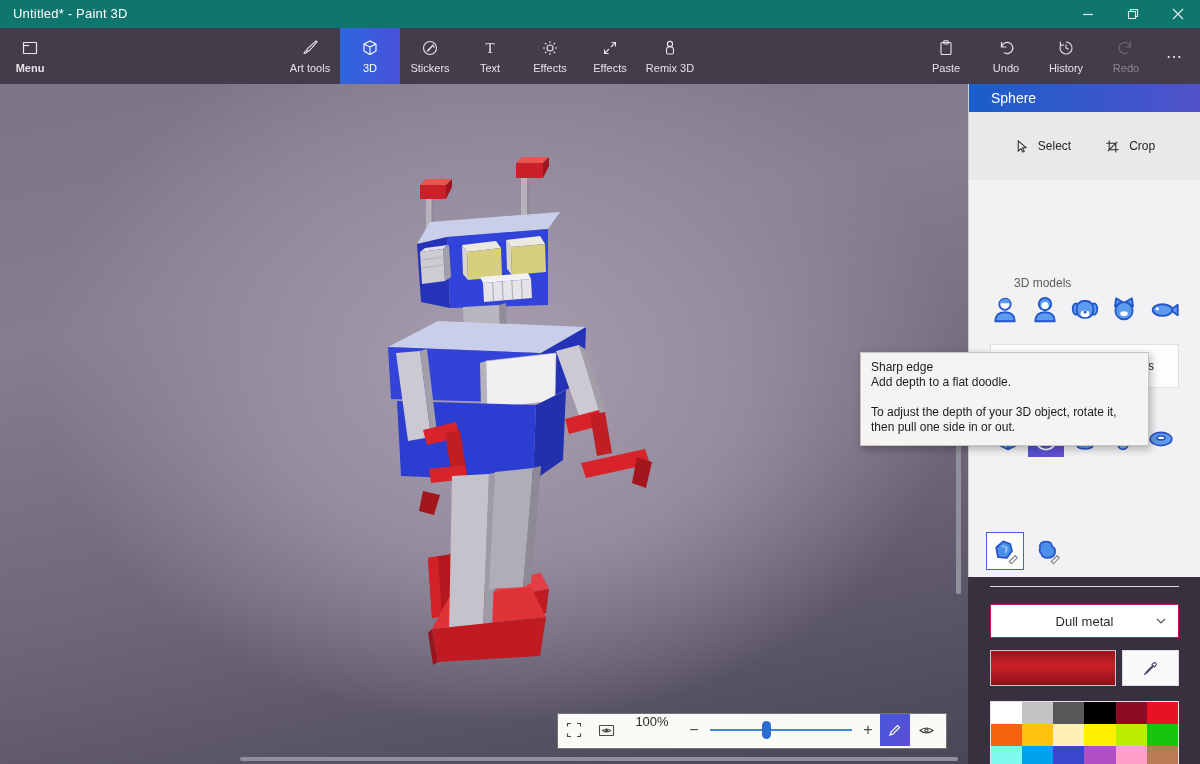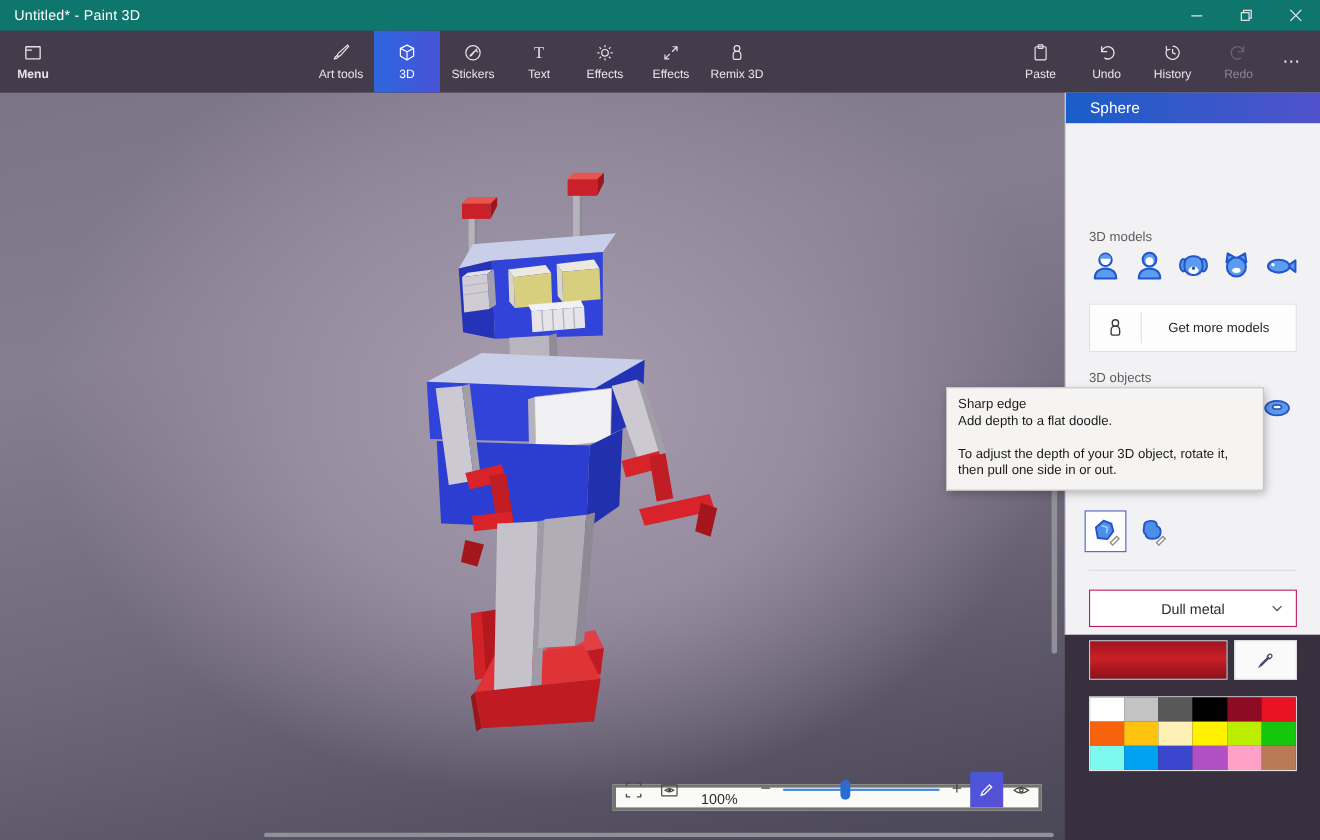--- a/index.html
+++ b/index.html
@@ -32,39 +32,39 @@
   .canvas { position:absolute; left:0; top:84px; width:968px; height:680px;
     background:
       radial-gradient(ellipse 640px 500px at 500px 280px, #a79daf 0%, #968c9f 38%, rgba(150,140,160,0) 72%),
       linear-gradient(168deg, #7b7386 0%, #857d90 30%, #6f687a 62%, #504c5d 92%, #4a4757 100%);
   }
   .robot-svg { position:absolute; left:0; top:0; }
   .h-scroll { position:absolute; left:240px; top:757px; width:718px; height:4px; background:#90909a; border-radius:2px; z-index:5; }
   .v-scroll { position:absolute; left:956px; top:398px; width:5px; height:196px; background:#90909a; border-radius:2px; z-index:5; }
 
   
-  .canvas-toolbar { position:absolute; left:557px; top:713px; width:390px; height:24px; background:#fbfaf6;
-    border:3px solid #737373; display:flex; align-items:flex-end; z-index:20; }
+  .canvas-toolbar { position:absolute; left:557px; top:713px; width:390px; height:36px; background:#fbfaf6;
+    border:1px solid #737373; display:flex; align-items:flex-start; z-index:20; }
   .ct-btn { height:32px; display:flex; align-items:center; justify-content:center; color:#4a4a4a; }
   .ct-zoom { width:60px; text-align:center; font-size:13px; color:#2b2b2b; }
   .ct-slider { position:relative; width:150px; height:32px; }
   .ct-track { position:absolute; left:4px; right:4px; top:15px; height:2px; background:#3f87d8; }
   .ct-thumb { position:absolute; left:56px; top:7px; width:9px; height:18px; border-radius:5px; background:#2b6cd0; }
   .ct-pencil { width:30px; background:linear-gradient(135deg,#4758da,#5c4ed6); color:#fff; }
 
   
   .sidebar { position:absolute; left:968px; top:84px; width:232px; height:493px; background:#f2f1f3;
     border-left:1px solid #cfcfd4; z-index:10; }
   .sidebar-header { height:28px; background:linear-gradient(90deg,#1a5ec9,#5152cb); color:#fff; font-size:14px;
     line-height:28px; padding-left:22px; }
   .sidebar-actions { height:68px; background:#e9e8ea; display:flex; align-items:center; justify-content:center; gap:34px; }
   .sb-action { display:flex; align-items:center; gap:9px; font-size:12px; color:#252525; }
   .sb-body { position:relative; height:584px; }
   .sec-label { position:absolute; left:21px; font-size:12px; color:#5c5c5c; }
-  .lbl-models { top:96px; }
+  .lbl-models { top:96px;margin-left:24px; }
   .lbl-objects { top:224px; }
   .icon-row { position:absolute; left:21px; right:21px; display:flex; justify-content:space-between; align-items:center; }
   .row-models { top:114px; height:36px; }
   .row-objects { top:240px; height:38px; }
   .obj-slot { width:36px; height:36px; display:flex; align-items:center; justify-content:center; }
   .obj-slot.selected { background:linear-gradient(135deg,#3e57d6,#6a4fd0); }
   .get-more { position:absolute; left:21px; right:21px; top:164px; height:44px; background:#fdfdfe;
     border:1px solid #e1e0e3; display:flex; align-items:center; }
   .get-more .gm-icon { width:46px; display:flex; justify-content:center; color:#3a3a3a; }
   .get-more .gm-div { width:1px; height:28px; background:#e1e0e3; }
@@ -329,20 +329,34 @@
       <svg width="17" height="17" viewBox="0 0 17 17" fill="none" stroke="#3a3a3a" stroke-width="1.1">
         <path d="M2 8.5 Q8.5 3.5 15 8.5 Q8.5 13.5 2 8.5 Z"></path>
           <circle cx="8.5" cy="8.5" r="1.6"></circle>
       </svg>
     </div>
   </div>
 
   <div class="sidebar">
     <div class="sidebar-header">Sphere</div>
 
+    <div class="sidebar-actions">
+      <div class="sb-action">
+        <svg width="15" height="15" viewBox="0 0 16 16" fill="none" stroke="#2b2b2b" stroke-width="1.1">
+          <path d="M4.5 2 L4.5 13 L7.5 10.2 L9.3 14 L11 13.2 L9.2 9.6 L12.8 9.2 Z"></path>
+        </svg>
+        <span>Select</span>
+      </div>
+      <div class="sb-action">
+        <svg width="15" height="15" viewBox="0 0 16 16" fill="none" stroke="#2b2b2b" stroke-width="1.1">
+          <path d="M4.5 1.5 V11.5 H14.5 M1.5 4.5 H11.5 V14.5 M3 13 L13 3"></path>
+        </svg>
+        <span>Crop</span>
+      </div>
+    </div>
 
     <div class="sb-body">
       <div class="sec-label lbl-models">3D models</div>
 
       <div class="icon-row row-models">
         <div>
           <svg width="30" height="30" viewBox="0 0 16 16">
             <path d="M2.8 14 Q2.8 9.4 8 9.1 Q13.2 9.4 13.2 14 Z" fill="#5b9bf0" stroke="#2456c8" stroke-width="1" stroke-linejoin="round"></path>
             <circle cx="8" cy="4.9" r="3" fill="#fff" stroke="#2456c8" stroke-width="1"></circle>
             <path d="M5.1 4.4 A3 3 0 0 1 10.9 4.4 Z" fill="#5b9bf0"></path>

